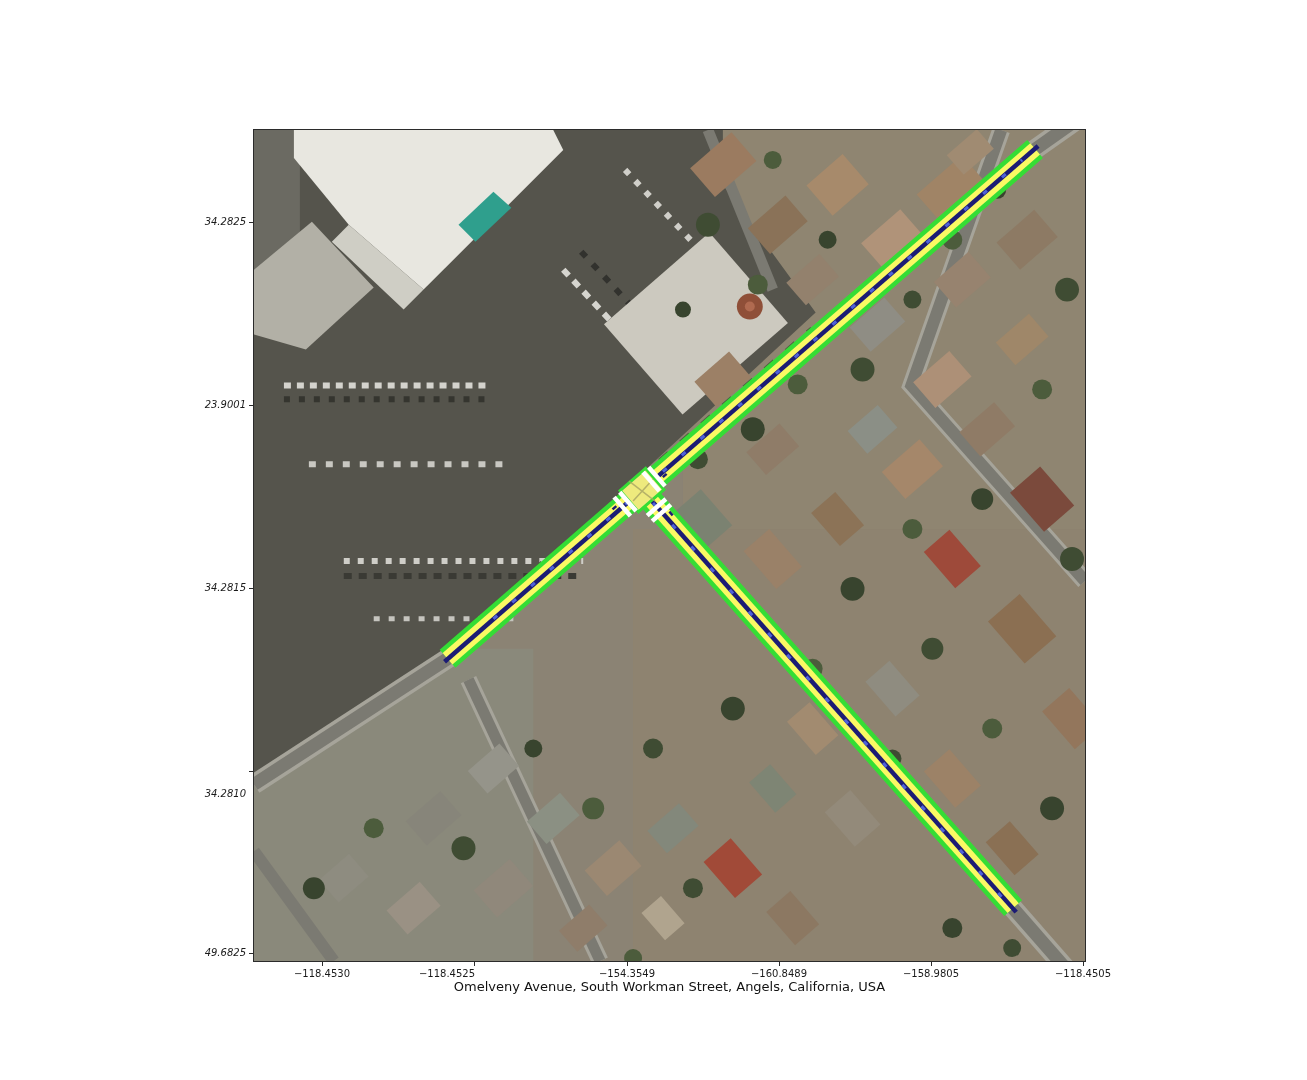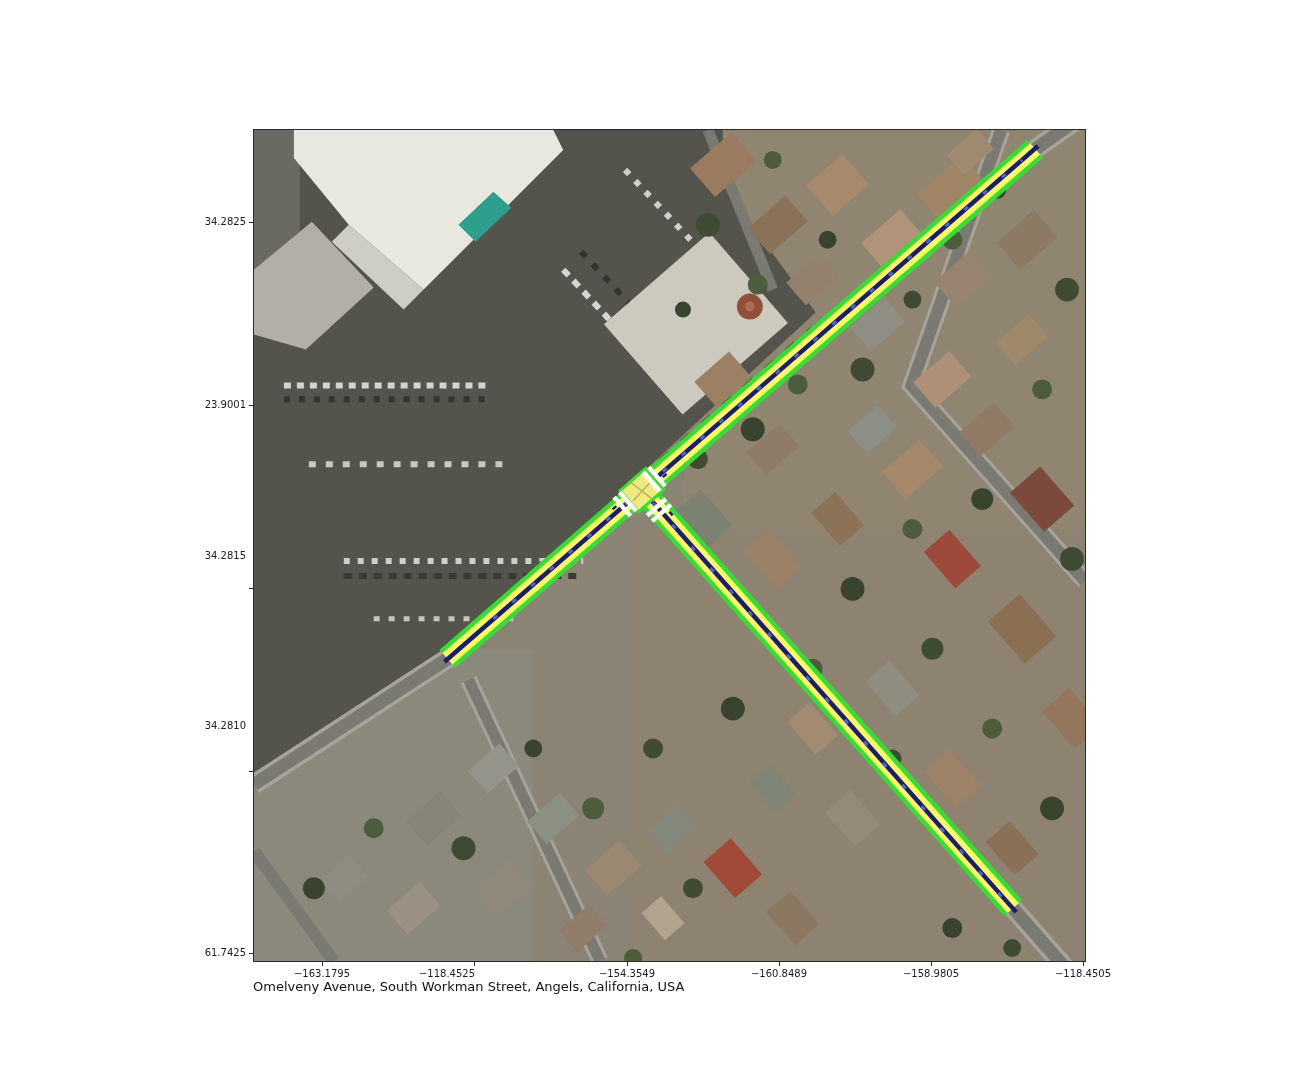--- a/index.html
+++ b/index.html
@@ -6,22 +6,22 @@
   .figure{position:relative;width:1307px;height:1080px;background:#ffffff;
           font-family:"DejaVu Sans", sans-serif;overflow:hidden;}
   .plot{position:absolute;left:253px;top:129px;width:833px;height:833px;
         border:1px solid #2b2b2b;box-sizing:border-box;background:#8b8374;}
   .plot svg{display:block;}
   .xtick-mark{position:absolute;top:962px;width:1px;height:4px;background:#2b2b2b;}
   .ytick-mark{position:absolute;left:249px;width:4px;height:1px;background:#2b2b2b;}
   .xtick-label{position:absolute;top:968px;width:90px;margin-left:-45px;text-align:center;
                font-size:10px;color:#1a1a1a;}
   .ytick-label{position:absolute;left:188px;width:58px;text-align:right;
-               font-size:10px;color:#1a1a1a;margin-top:-6px;}
-  .xlabel{position:absolute;top:979px;left:253px;width:833px;
+               font-size:10px;color:#1a1a1a;margin-top:-6px;font-style:italic;}
+  .xlabel{position:absolute;top:979px;left:253px;width:833px;text-align:center;
           font-size:13px;color:#111111;}
 </style>
 </head>
 <body>
 
 <div class="figure">
 
   <div class="plot">
     <svg width="831" height="831" viewBox="0 0 833 833">
       <defs>
@@ -205,34 +205,34 @@
     </svg>
   </div>
 
   <div class="xtick-mark" style="left:322px"></div>
   <div class="xtick-mark" style="left:474px"></div>
   <div class="xtick-mark" style="left:627px"></div>
   <div class="xtick-mark" style="left:779px"></div>
   <div class="xtick-mark" style="left:931px"></div>
   <div class="xtick-mark" style="left:1083px"></div>
 
-  <div class="xtick-label" style="left:322px">−163.1795</div>
+  <div class="xtick-label" style="left:322px">−118.4530</div>
   <div class="xtick-label" style="left:447px">−118.4525</div>
   <div class="xtick-label" style="left:627px">−154.3549</div>
   <div class="xtick-label" style="left:779px">−160.8489</div>
   <div class="xtick-label" style="left:931px">−158.9805</div>
   <div class="xtick-label" style="left:1083px">−118.4505</div>
 
   <div class="ytick-mark" style="top:222px"></div>
   <div class="ytick-mark" style="top:405px"></div>
   <div class="ytick-mark" style="top:588px"></div>
   <div class="ytick-mark" style="top:771px"></div>
   <div class="ytick-mark" style="top:953px"></div>
 
   <div class="ytick-label" style="top:222px">34.2825</div>
   <div class="ytick-label" style="top:405px">23.9001</div>
-  <div class="ytick-label" style="top:556px">34.2815</div>
-  <div class="ytick-label" style="top:726px">34.2810</div>
-  <div class="ytick-label" style="top:953px">61.7425</div>
+  <div class="ytick-label" style="top:588px">34.2815</div>
+  <div class="ytick-label" style="top:794px">34.2810</div>
+  <div class="ytick-label" style="top:953px">49.6825</div>
 
   <div class="xlabel">Omelveny Avenue, South Workman Street, Angels, California, USA</div>
 
 </div>
 
 </body></html>

